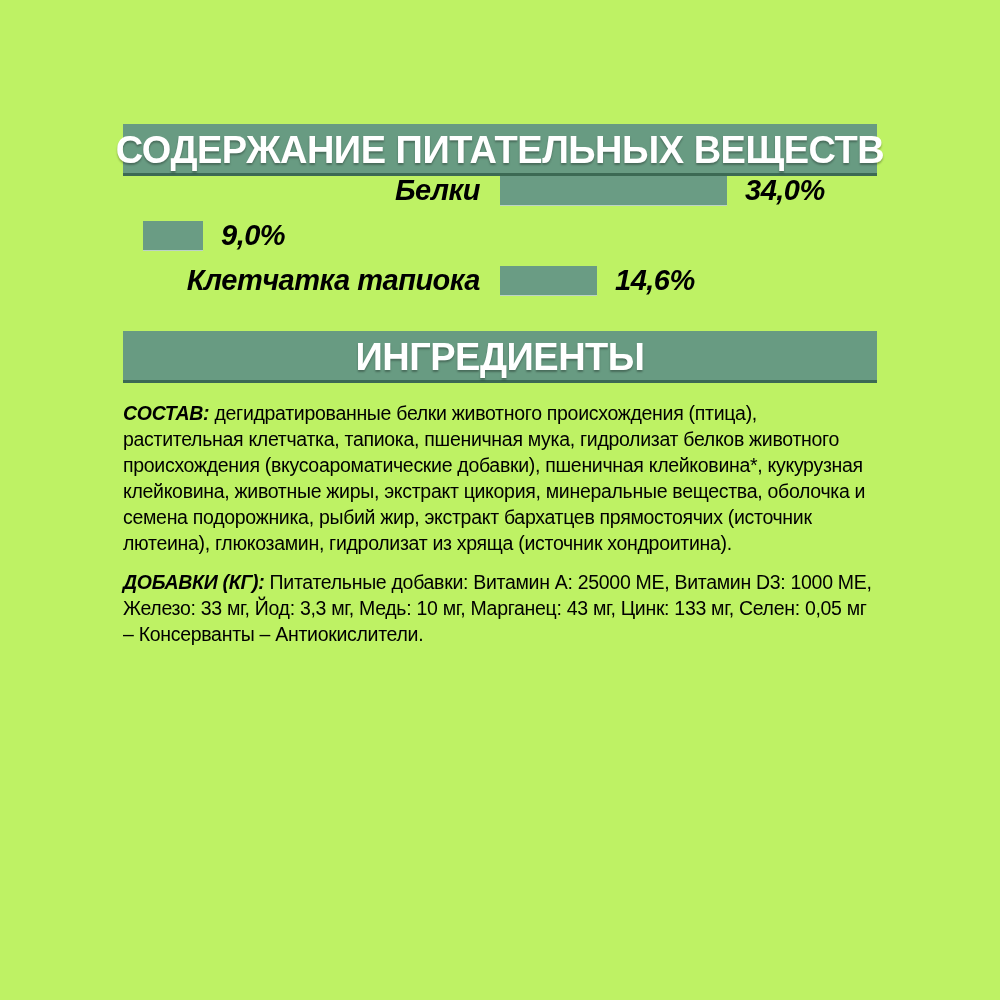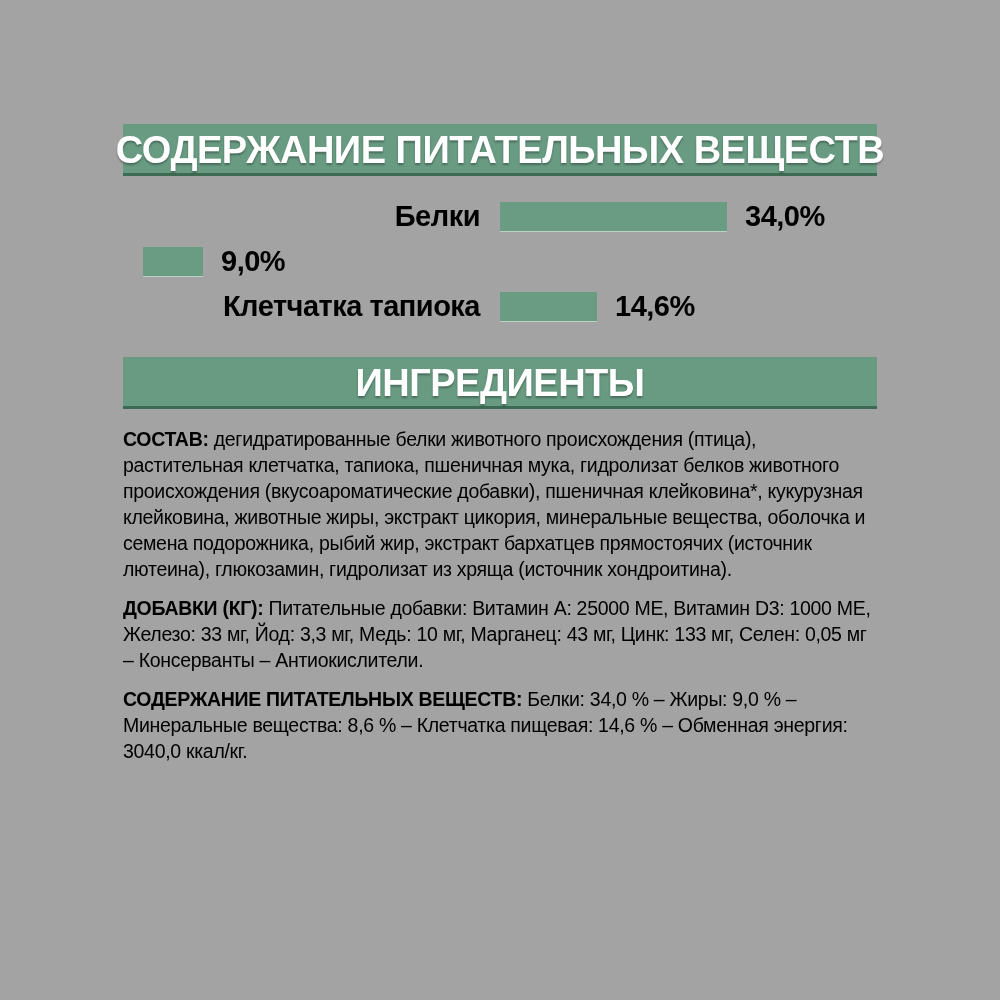--- a/index.html
+++ b/index.html
@@ -4,21 +4,21 @@
 <style>
   html, body {
     margin: 0;
     padding: 0;
     background: #ffffff;
   }
   .page {
     position: relative;
     width: 1000px;
     height: 1000px;
-    background: #a3a3a3;
+    background: #bef264;
     font-family: "Liberation Sans", sans-serif;
     color: #000000;
     overflow: hidden;
   }
   .content {
     position: absolute;
     left: 123px;
     top: 124px;
     width: 754px;
   }
@@ -36,21 +36,21 @@
     font-size: 38px;
     font-weight: bold;
     letter-spacing: -0.5px;
     white-space: nowrap;
     text-shadow: 0 2px 2px rgba(0,0,0,0.3);
     line-height: 1;
     transform: scaleY(1.04);
   }
   
   .chart {
-    margin-top: 26px;
+    font-style: italic;
   }
   .chart-row {
     display: flex;
     align-items: center;
     height: 29px;
     margin-bottom: 16px;
   }
   .chart-row:last-child { margin-bottom: 0; }
   .chart-label {
     width: 357px;
@@ -86,20 +86,21 @@
     margin-top: 17px;
     font-size: 19.5px;
     line-height: 26px;
     letter-spacing: -0.3px;
   }
   .textblock p {
     margin: 0 0 13px 0;
   }
   .textblock b {
     font-weight: bold;
+    font-style: italic;
   }
   .footnote {
     margin-top: 2px;
   }
 </style>
 </head>
 <body>
 
 <div class="page">
   <div class="content">
@@ -125,17 +126,16 @@
       </div>
     </div>
 
     <div class="band second">
       <span class="band-title">ИНГРЕДИЕНТЫ</span>
     </div>
 
     <div class="textblock">
       <p><b>СОСТАВ:</b> <span>дегидратированные белки животного происхождения (птица), растительная клетчатка, тапиока, пшеничная мука, гидролизат белков животного происхождения (вкусоароматические добавки), пшеничная клейковина*, кукурузная клейковина, животные жиры, экстракт цикория, минеральные вещества, оболочка и семена подорожника, рыбий жир, экстракт бархатцев прямостоячих (источник лютеина), глюкозамин, гидролизат из хряща (источник хондроитина).</span></p>
       <p><b>ДОБАВКИ (КГ):</b> <span>Питательные добавки: Витамин A: 25000 МЕ, Витамин D3: 1000 МЕ, Железо: 33 мг, Йод: 3,3 мг, Медь: 10 мг, Марганец: 43 мг, Цинк: 133 мг, Селен: 0,05 мг – Консерванты – Антиокислители.</span></p>
-      <p><b>СОДЕРЖАНИЕ ПИТАТЕЛЬНЫХ ВЕЩЕСТВ:</b> <span>Белки: 34,0 % – Жиры: 9,0 % – Минеральные вещества: 8,6 % – Клетчатка пищевая: 14,6 % – Обменная энергия: 3040,0 ккал/кг.</span></p>
     </div>
 
   </div>
 </div>
 
 </body></html>

